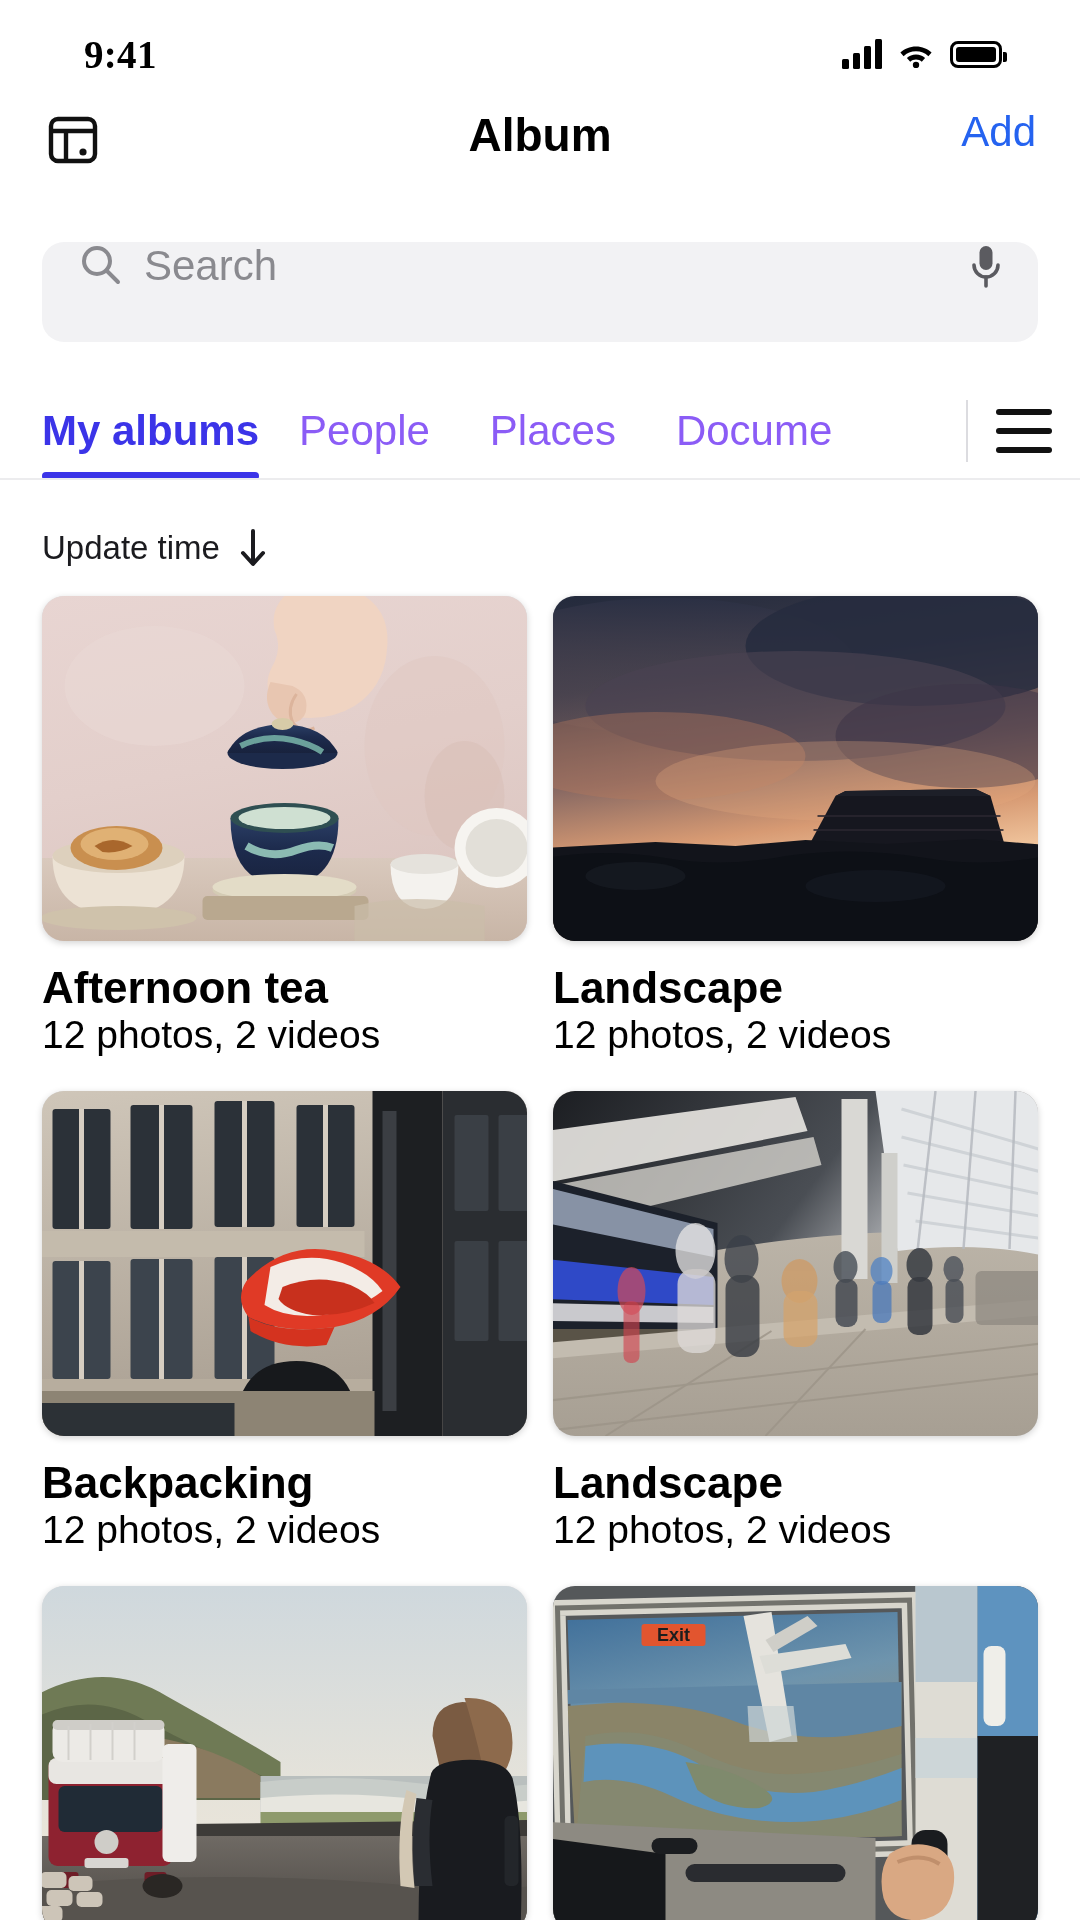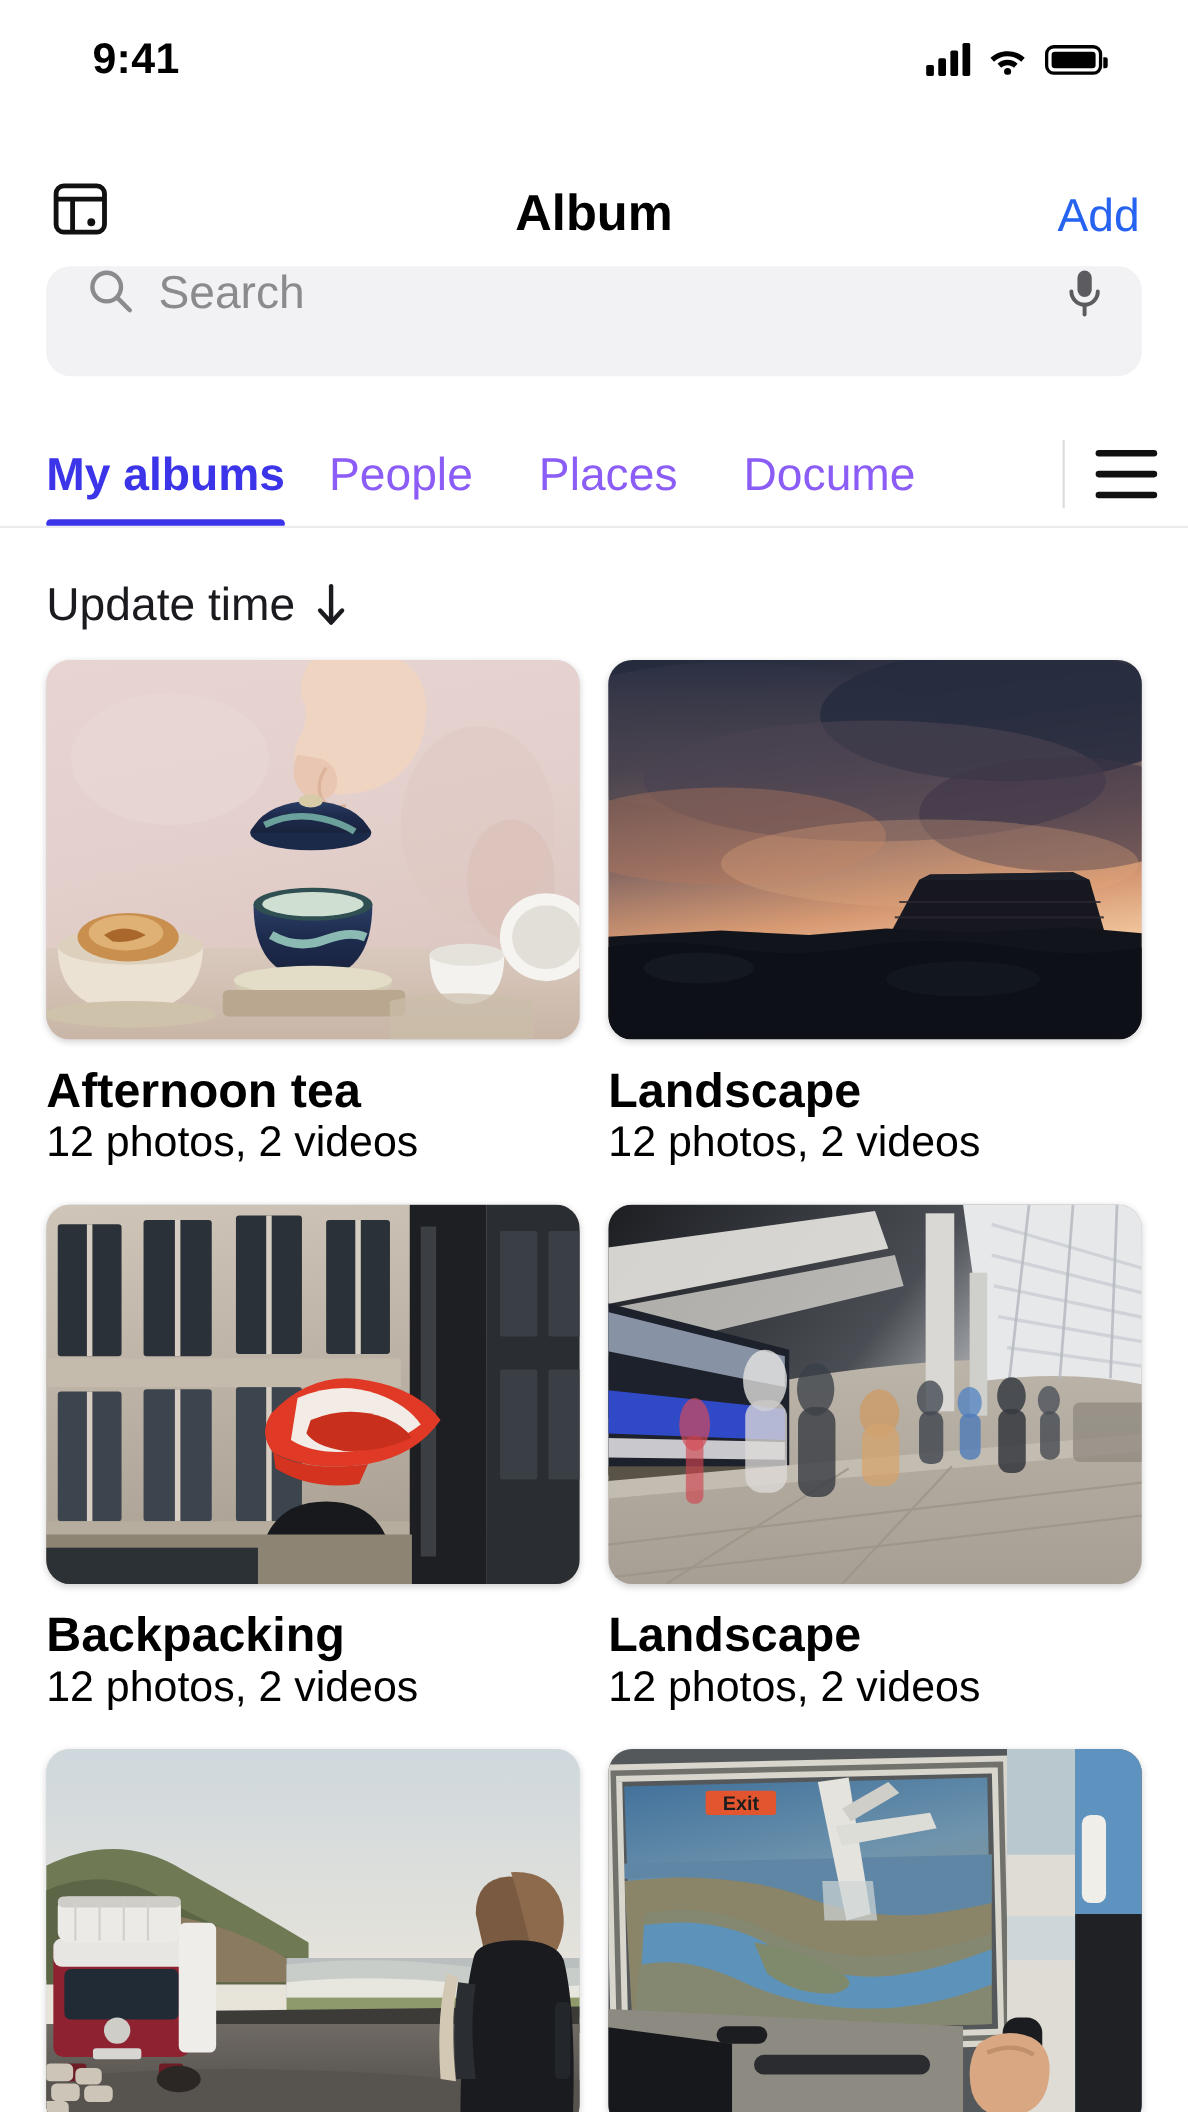--- a/index.html
+++ b/index.html
@@ -7,21 +7,21 @@
     width: 1080px; height: 1920px;
     background: #ffffff;
     font-family: "Liberation Sans", sans-serif;
     overflow: hidden;
   }
   .phone { position: relative; width: 1080px; height: 1920px; background: #fff; }
 
   
   .status-bar {
     height: 108px; display: flex; align-items: center;
-    justify-content: space-between; padding: 0 78px 0 84px;
+    justify-content: space-between; padding: 0 78px 0 84px; font-family: Liberation Serif, serif;
   }
   .status-time { font-size: 39px; font-weight: 700; color: #000; letter-spacing: .3px; }
   .status-icons { display: flex; align-items: center; gap: 15px; }
   .cellular { display: flex; align-items: flex-end; gap: 4px; height: 30px; }
   .cellular i { display:block; width: 7px; background: #000; border-radius: 1.5px; }
   .cellular i:nth-child(1){ height: 10px; }
   .cellular i:nth-child(2){ height: 16px; }
   .cellular i:nth-child(3){ height: 23px; }
   .cellular i:nth-child(4){ height: 30px; }
   .wifi { width: 38px; height: 28px; }
@@ -30,21 +30,21 @@
     position: relative; padding: 3px;
   }
   .battery::after {
     content:""; position:absolute; right:-8px; top:8px; width:4px; height:10px;
     background:#000; border-radius: 0 2px 2px 0;
   }
   .battery span { display:block; width:100%; height:100%; background:#000; border-radius:3px; }
 
   
   .nav-bar {
-    height: 112px; display: flex; align-items: flex-end;
+    height: 112px; display: flex; align-items: flex-start;
     padding: 0 44px 0 42px; position: relative;
   }
   .nav-icon { width: 62px; height: 62px; display:flex; align-items:center; justify-content:center; cursor:pointer; }
   .nav-title {
     position: absolute; left: 0; right: 0; text-align: center;
     font-size: 46px; font-weight: 700; color: #000; pointer-events: none;
   }
   .nav-action {
     margin-left: auto; font-size: 42px; color: #2563f0; font-weight: 400; cursor: pointer;
   }
@@ -86,21 +86,21 @@
   .tabs-menu i {
     display: block; width: 56px; height: 6px; background: #111; border-radius: 3px;
   }
   .tabs-menu .bars { display: flex; flex-direction: column; gap: 13px; }
 
   
   .sort-row {
     padding: 46px 42px 26px 42px; display: flex; align-items: center; gap: 16px;
     cursor: pointer;
   }
-  .sort-label { font-size: 42px; color: #1b1b1f; }
+  .sort-label { font-size: 33px; color: #1b1b1f; }
 
   
   .grid {
     display: grid; grid-template-columns: 1fr 1fr;
     column-gap: 26px; row-gap: 34px; padding: 0 42px;
   }
   .card { cursor: pointer; }
   .thumb {
     width: 100%; height: 345px; border-radius: 22px; overflow: hidden;
     position: relative; background: #d8d8dc;

